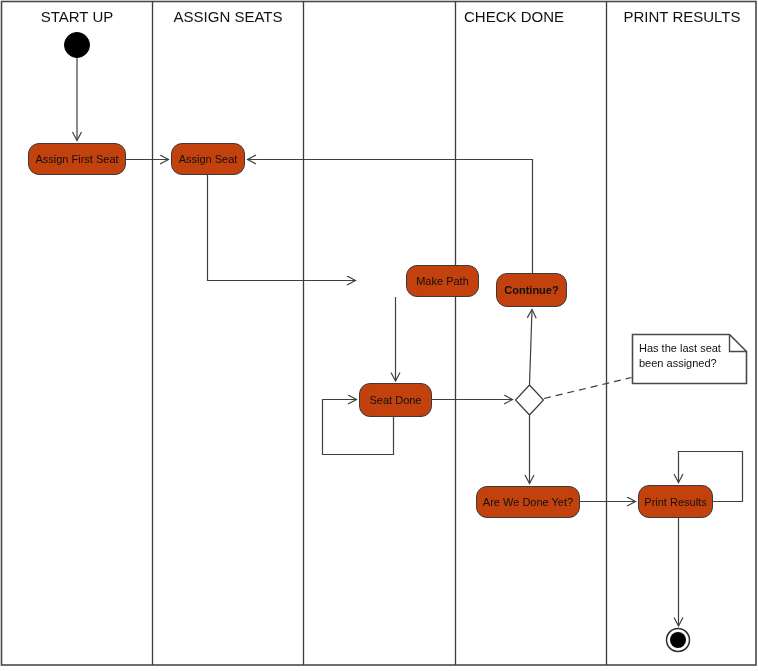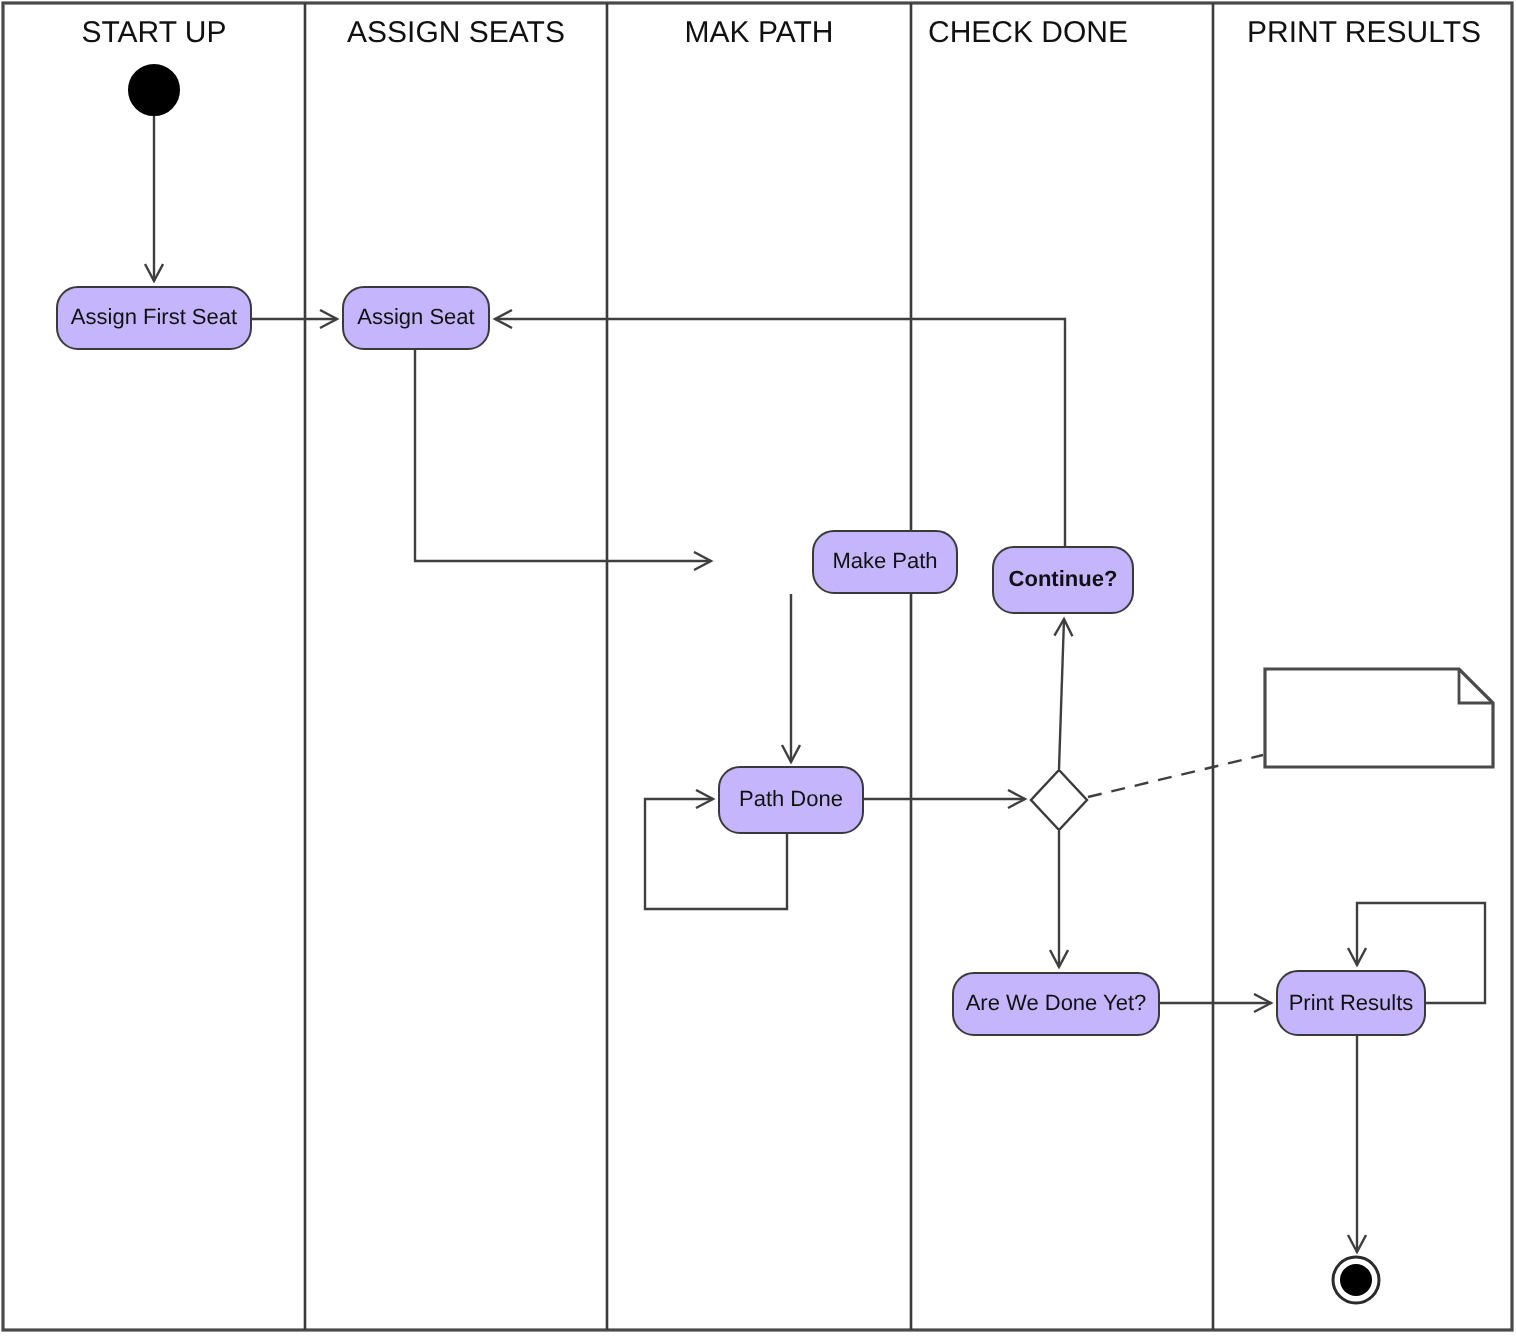--- a/index.html
+++ b/index.html
@@ -6,21 +6,21 @@
   #stage{
     position:relative;width:758px;height:671px;background:#ffffff;overflow:hidden;
     font-family:"Liberation Sans", sans-serif;color:#111;
   }
   svg.layer{position:absolute;left:0;top:0;}
   .lane-title{
     position:absolute;top:6px;height:20px;display:flex;align-items:center;justify-content:center;
     font-size:15px;color:#111;white-space:nowrap;
   }
   .action{
-    position:absolute;background:#c4b5fd;border:1.3px solid #3a3a3a;border-radius:11px;
+    position:absolute;background:#c2410c;border:1.3px solid #3a3a3a;border-radius:11px;
     display:flex;align-items:center;justify-content:center;
     font-size:11px;color:#111;white-space:nowrap;box-sizing:border-box;
   }
   .note-text{
     position:absolute;left:639px;top:341px;width:102px;
     font-size:11px;line-height:15px;color:#111;
   }
 </style>
 </head>
 <body>
@@ -68,46 +68,46 @@
     </g>
 
     <g>
       <path d="M632.5,334.5 L729.5,334.5 L746.5,351.5 L746.5,383.5 L632.5,383.5 Z" fill="#ffffff" stroke="#4a4a4a" stroke-width="1.6"></path>
       <path d="M729.5,334.5 L729.5,351.5 L746.5,351.5" fill="none" stroke="#4a4a4a" stroke-width="1.4"></path>
     </g>
   </svg>
 
   <div class="lane-title" style="left:2px;width:150px;text-align:right;">START UP</div>
   <div class="lane-title" style="left:153px;width:150px;">ASSIGN SEATS</div>
-  <div class="lane-title" style="left:304px;width:151px;">MAK PATH</div>
   <div class="lane-title" style="left:439px;width:150px;">CHECK DONE</div>
   <div class="lane-title" style="left:607px;width:150px;">PRINT RESULTS</div>
 
   <div class="action" style="left:28px;top:143px;width:98px;height:32px;">
     <span>Assign First Seat</span>
   </div>
 
   <div class="action" style="left:171px;top:143px;width:74px;height:32px;">
     <span>Assign Seat</span>
   </div>
 
   <div class="action" style="left:358px;top:265px;width:73px;height:32px;margin-left:48px;">
     <span>Make Path</span>
   </div>
 
   <div class="action" style="left:359px;top:383px;width:73px;height:34px;">
-    <span>Path Done</span>
+    <span>Seat Done</span>
   </div>
 
   <div class="action" style="left:496px;top:273px;width:71px;height:34px;font-weight:bold;">
     <span>Continue?</span>
   </div>
 
   <div class="action" style="left:476px;top:486px;width:104px;height:32px;justify-content:center;">
     <span>Are We Done Yet?</span>
   </div>
 
   <div class="action" style="left:638px;top:485px;width:75px;height:33px;">
     <span>Print Results</span>
   </div>
 
+  <div class="note-text">Has the last seat been assigned?</div>
 
 </div>
 
 </body></html>

